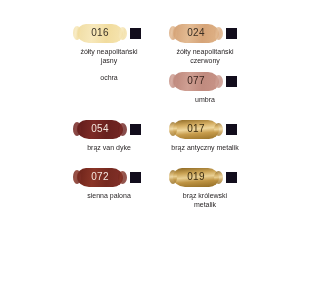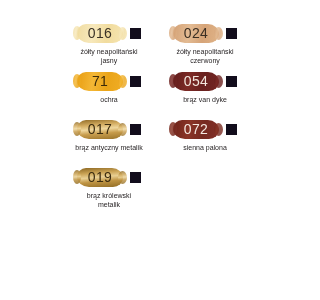--- a/index.html
+++ b/index.html
@@ -70,21 +70,21 @@
     top: 3px;
     width: 9px;
     height: 13px;
     background: inherit;
     border-radius: 50%;
     opacity: 0.8;
   }
   .blob-code {
     position: relative;
     z-index: 3;
-    font-size: 14px;
+    font-size: 10px;
     letter-spacing: 0.3px;
     line-height: 1;
   }
   .chip {
     width: 11px;
     height: 11px;
     margin-left: 7px;
     flex: none;
   }
   .swatch-name {
@@ -121,29 +121,32 @@
           <span class="blob-code" style="color: rgb(59, 47, 35);">024</span>
         </div>
         <div class="chip" style="background: rgb(18, 13, 28);"></div>
       </div>
       <div class="swatch-name">żółty neapolitański
 czerwony</div>
     </div>
 
 
     <div class="swatch-cell">
+      <div class="swatch-name">ochra</div>
+    </div>
+
+    <div class="swatch-cell">
       <div class="swatch-row">
-        <div class="paint-blob" style="background: linear-gradient(100deg, rgb(232, 156, 16) 0%, rgb(244, 183, 53) 35%, rgb(234, 164, 24) 65%, rgb(240, 174, 38) 100%);">
-          <span class="blob-code" style="color: rgb(59, 42, 8);">71</span>
+        <div class="paint-blob" style="background: linear-gradient(100deg, rgb(187, 132, 120) 0%, rgb(207, 159, 147) 35%, rgb(192, 139, 127) 65%, rgb(201, 148, 136) 100%);">
+          <span class="blob-code" style="color: rgb(58, 36, 29);">077</span>
         </div>
         <div class="chip" style="background: rgb(18, 13, 28);"></div>
       </div>
-      <div class="swatch-name">ochra</div>
+      <div class="swatch-name">umbra</div>
     </div>
-
 
     <div class="swatch-cell">
       <div class="swatch-row">
         <div class="paint-blob" style="background: linear-gradient(100deg, rgb(94, 27, 26) 0%, rgb(125, 42, 38) 35%, rgb(104, 32, 30) 65%, rgb(117, 39, 36) 100%);">
           <span class="blob-code" style="color: rgb(243, 230, 221);">054</span>
         </div>
         <div class="chip" style="background: rgb(18, 13, 28);"></div>
       </div>
       <div class="swatch-name">brąz van dyke</div>
     </div>

